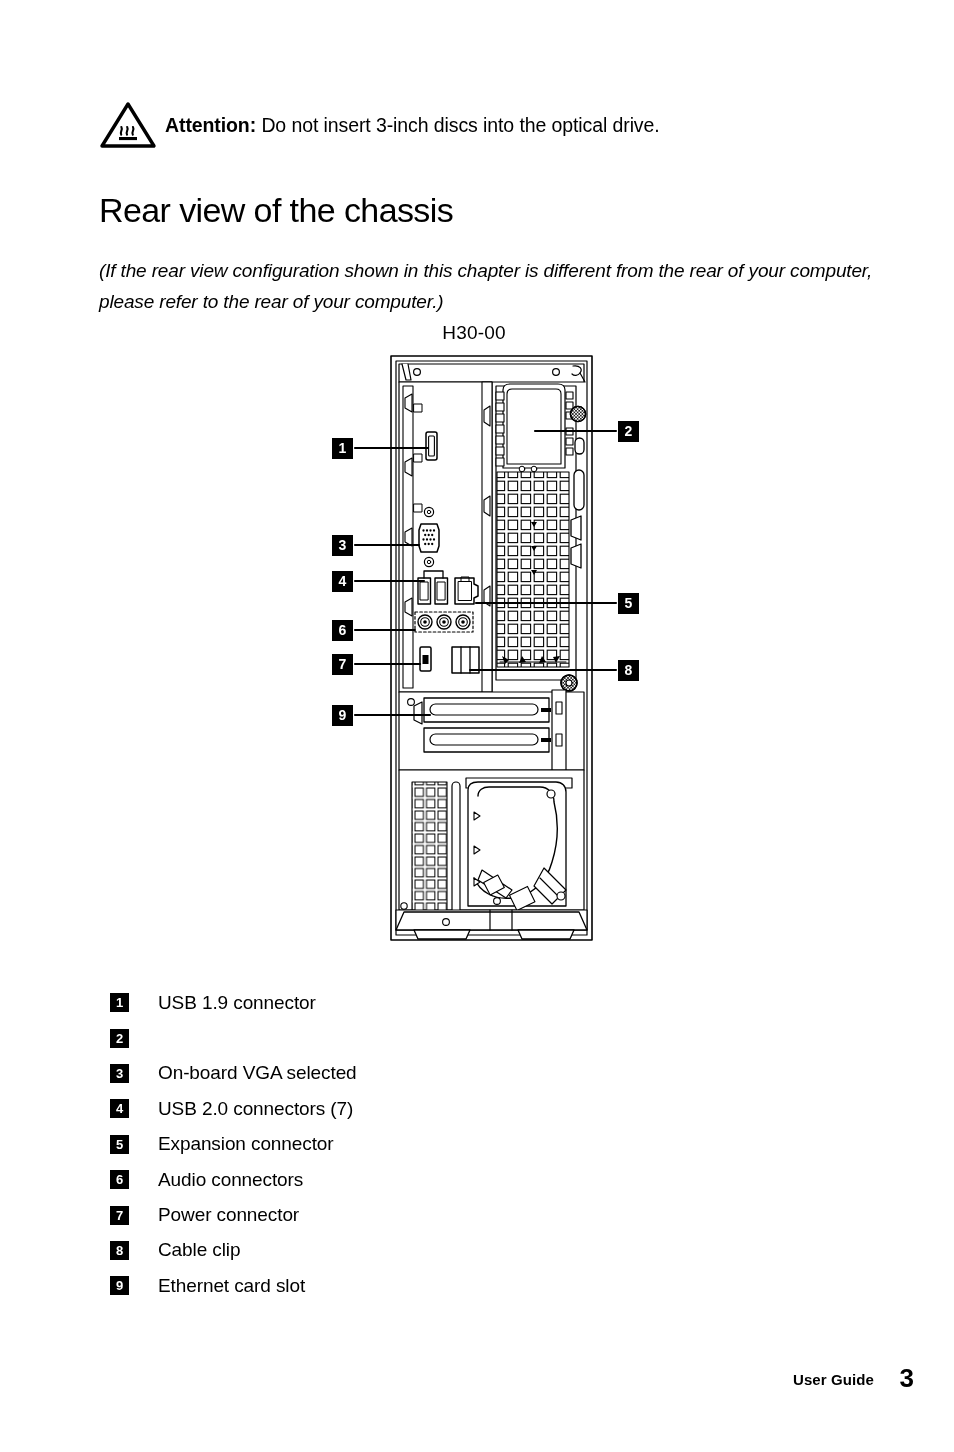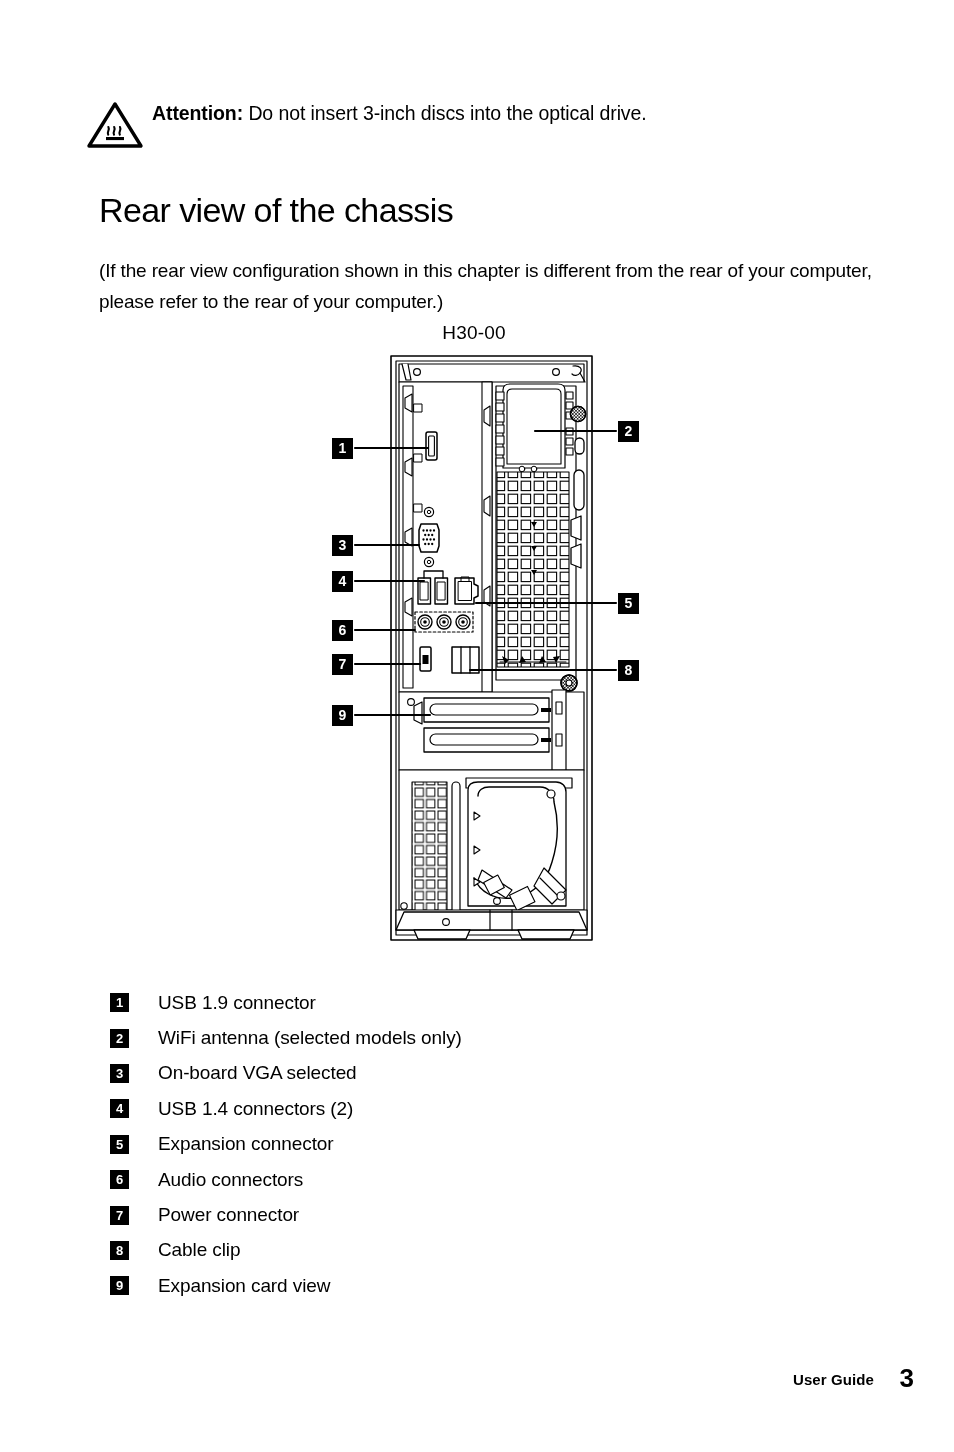--- a/index.html
+++ b/index.html
@@ -12,25 +12,25 @@
     height: 1452px;
     position: relative;
     font-family: "Liberation Sans", sans-serif;
     color: #000000;
     overflow: hidden;
   }
 
   
   .attention-row {
     position: absolute;
-    left: 86px;
+    left: 99px;
     top: 100px;
     width: 760px;
     display: flex;
-    align-items: flex-start;
+    align-items: center;
   }
   .warn-icon {
     width: 58px;
     height: 50px;
     flex: 0 0 58px;
     display: block;
   }
   .attention-text {
     font-size: 19.5px;
     line-height: 26px;
@@ -55,20 +55,21 @@
 
   
   .intro-para {
     position: absolute;
     left: 99px;
     top: 255px;
     width: 790px;
     font-size: 19px;
     line-height: 31px;
     letter-spacing: -0.15px;
+    font-style: italic;
   }
 
   
   .model-label {
     position: absolute;
     left: 0;
     top: 322px;
     width: 878px;
     text-align: center;
     font-size: 19px;
@@ -417,48 +418,47 @@
   <div class="callout" style="left:332px; top:355px;">9</div>
 </div>
 
 <div class="legend">
   <div class="legend-item">
     <div class="legend-badge">1</div>
     <div class="legend-label">USB 1.9 connector</div>
   </div>
   <div class="legend-item">
     <div class="legend-badge">2</div>
-    <div class="legend-label">WiFi antenna (selected models only)</div>
   </div>
   <div class="legend-item">
     <div class="legend-badge">3</div>
     <div class="legend-label">On-board VGA selected</div>
   </div>
   <div class="legend-item">
     <div class="legend-badge">4</div>
-    <div class="legend-label">USB 1.4 connectors (2)</div>
+    <div class="legend-label">USB 2.0 connectors (7)</div>
   </div>
   <div class="legend-item">
     <div class="legend-badge">5</div>
     <div class="legend-label">Expansion connector</div>
   </div>
   <div class="legend-item">
     <div class="legend-badge">6</div>
     <div class="legend-label">Audio connectors</div>
   </div>
   <div class="legend-item">
     <div class="legend-badge">7</div>
     <div class="legend-label">Power connector</div>
   </div>
   <div class="legend-item">
     <div class="legend-badge">8</div>
     <div class="legend-label">Cable clip</div>
   </div>
   <div class="legend-item">
     <div class="legend-badge">9</div>
-    <div class="legend-label">Expansion card view</div>
+    <div class="legend-label">Ethernet card slot</div>
   </div>
 </div>
 
 <div class="footer">
   <div class="footer-label">User Guide</div>
   <div class="footer-page">3</div>
 </div>
 
 </body></html>

